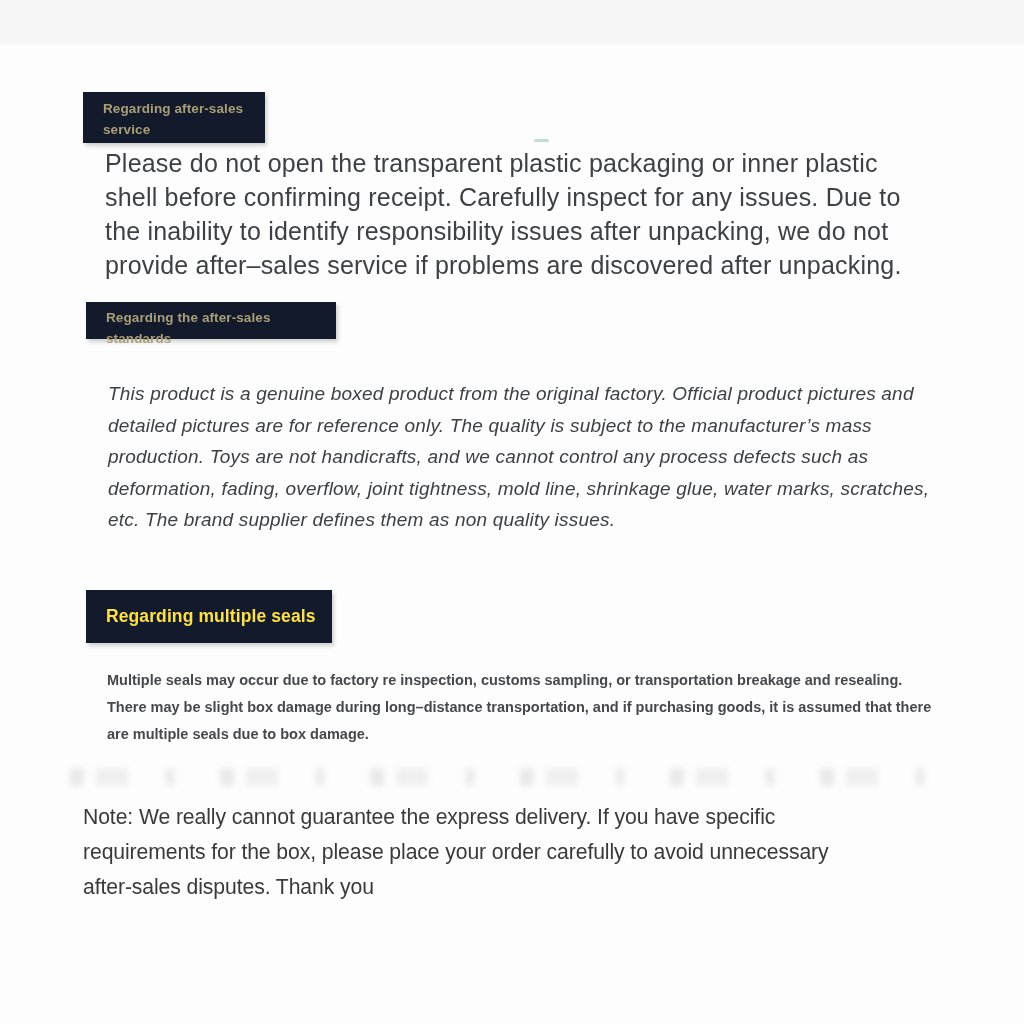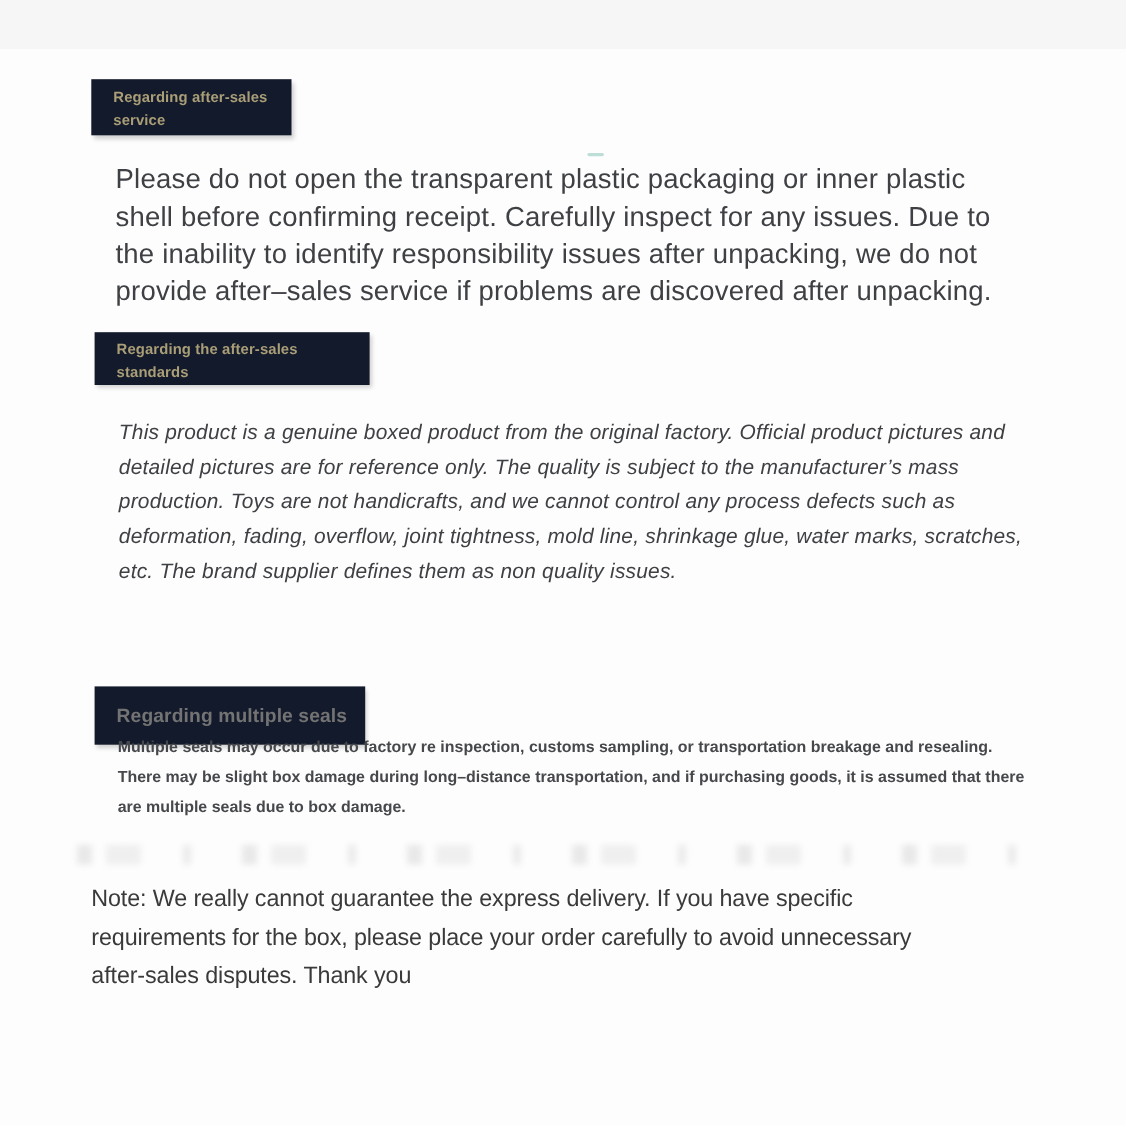--- a/index.html
+++ b/index.html
@@ -17,34 +17,34 @@
   }
   .badge {
     position: absolute;
     background: #131a2b;
     color: #a99e77;
     font-weight: bold;
     letter-spacing: 0.1px;
     box-shadow: 2px 3px 4px rgba(0,0,0,0.18);
   }
   .badge-1 {
-    left: 83px; top: 72px; width: 182px; height: 51px;
+    left: 83px; top: 92px; width: 182px; height: 51px;
     font-size: 13.5px; line-height: 21px;
     padding: 6px 8px 0 20px;
   }
   .badge-2 {
-    left: 86px; top: 302px; width: 250px; height: 48px;
+    left: 86px; top: 302px; width: 250px; height: 37px;
     font-size: 13.5px; line-height: 21px;
     padding: 5px 30px 0 20px;
   }
   .badge-3 {
-    left: 86px; top: 624px; width: 246px; height: 53px;
+    left: 86px; top: 590px; width: 246px; height: 53px;
     font-size: 17.5px; line-height: 53px;
     padding: 0 0 0 20px;
-    color: #737373;
+    color: #fde047;
   }
   .para {
     position: absolute;
     color: #3e4044;
   }
   .para-1 {
     left: 105px; top: 146px; width: 815px;
     font-size: 25px; line-height: 34px;
     letter-spacing: 0.2px;
   }

